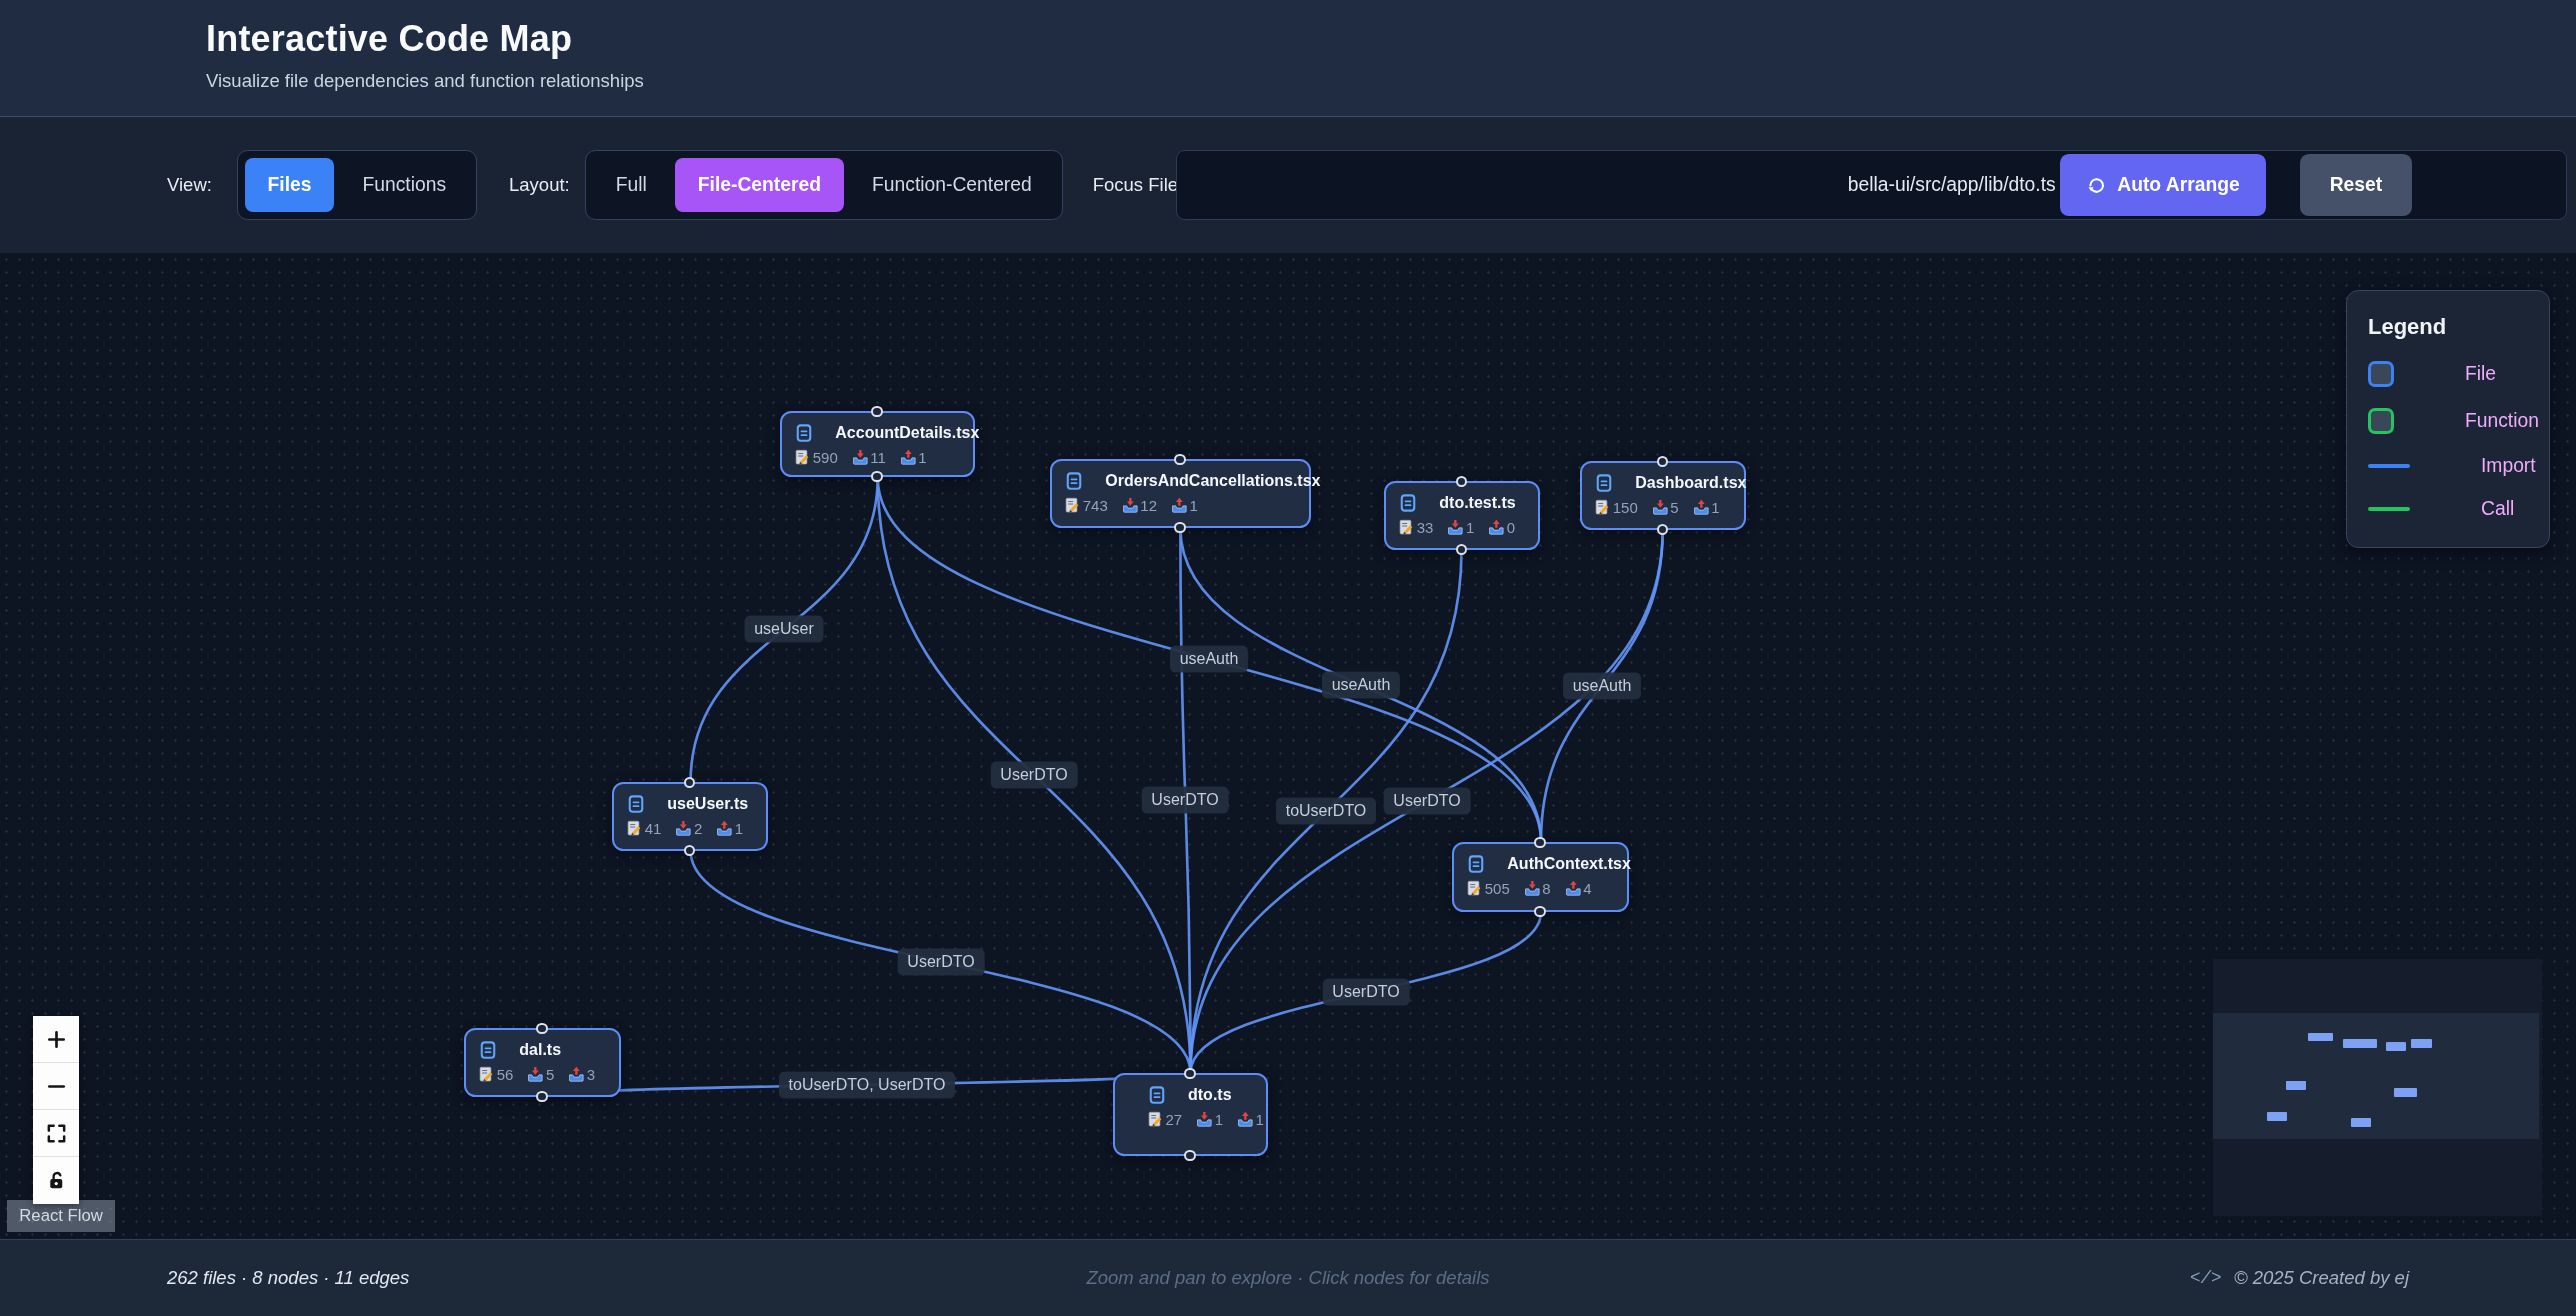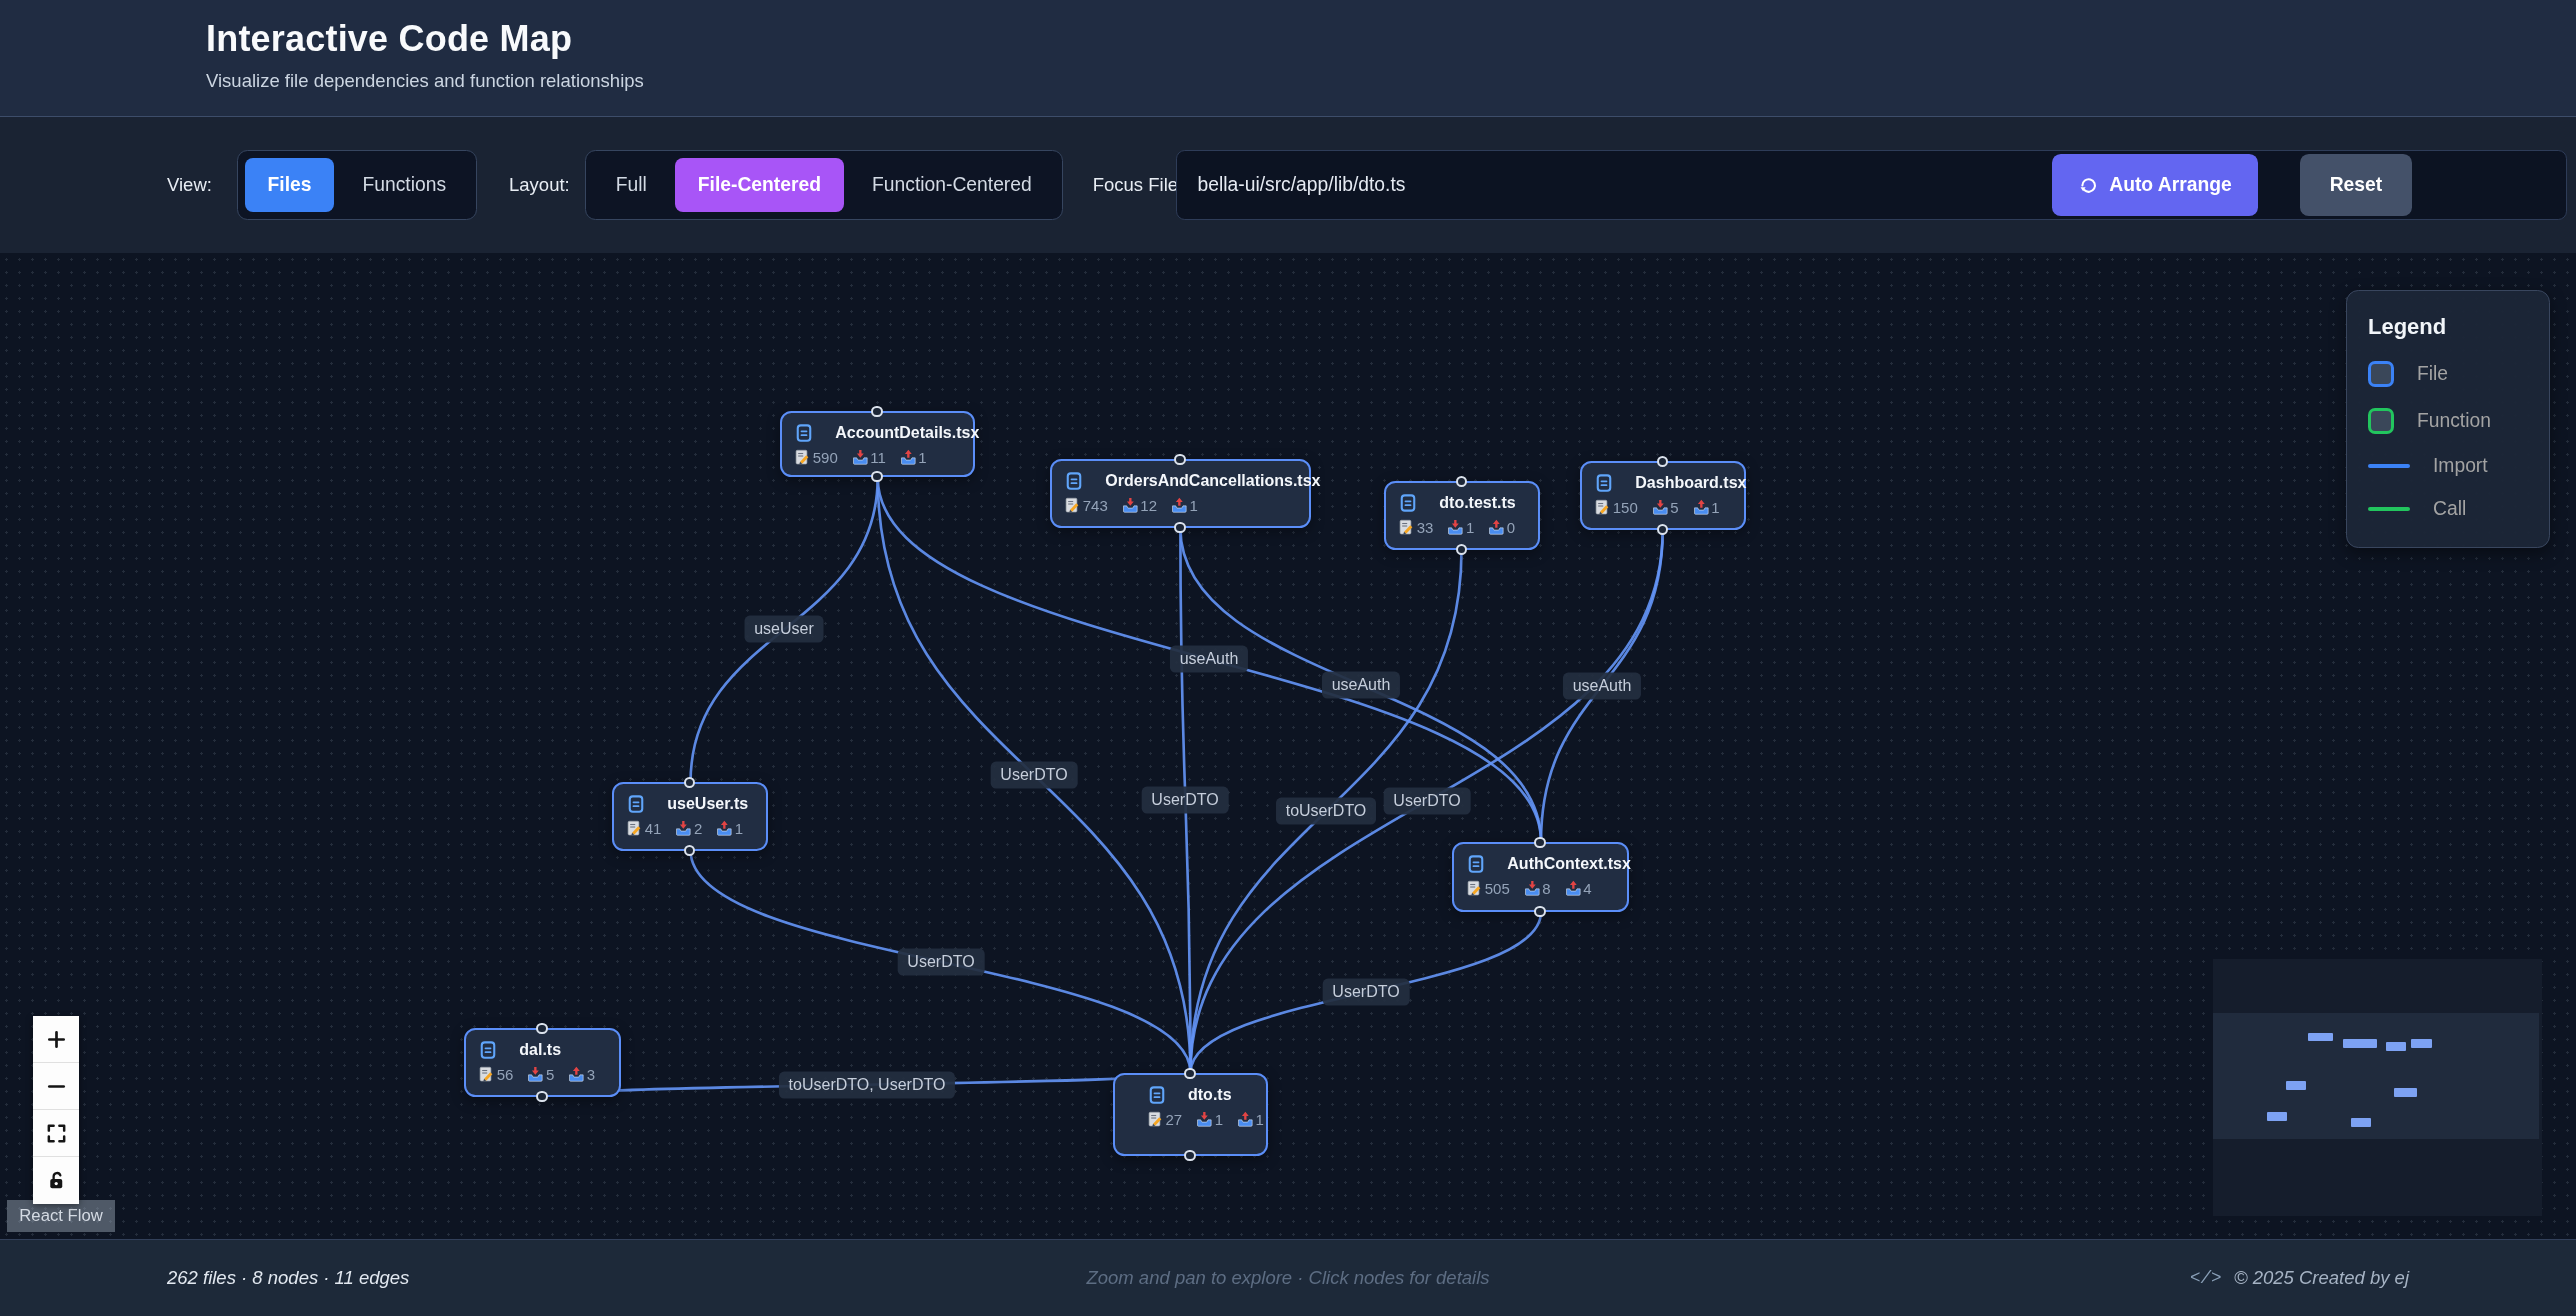--- a/index.html
+++ b/index.html
@@ -15,21 +15,21 @@
   .toolbar { height:136px; background:#1a2333; display:flex; align-items:center; padding:0 8.8px 0 167px; }
   .tlabel { color:#e8edf4; font-size:18.5px; white-space:nowrap; }
   .seg { display:flex; align-items:center; background:#0d1424; border:1.8px solid #36455f; border-radius:10.5px; height:70px; padding:0 7px; gap:5px; }
   .seg-btn { height:54px; display:flex; align-items:center; padding:0 23px; border-radius:8px; color:#d3dae4; font-size:19.3px; cursor:pointer; white-space:nowrap; }
   .seg-btn.active-blue { background:#3b82f6; color:#fff; font-weight:bold; }
   .seg-btn.active-purple { background:#a855f7; color:#fff; font-weight:bold; }
   .view-group { margin-left:24.6px; }
   .layout-label { margin-left:32px; }
   .layout-group { margin-left:15px; }
   .focus-label { margin-left:30px; width:74px; line-height:1.45; }
-  .input-wrap { flex:1; margin-left:8.8px; height:70px; background:#0c1322; border:1.8px solid #2e3c58; border-radius:8.8px; display:flex; align-items:center; padding:0 154px 0 21px; gap:12px; }
+  .input-wrap { flex:1; margin-left:8.8px; height:70px; background:#0c1322; border:1.8px solid #2e3c58; border-radius:8.8px; display:flex; align-items:center; padding:0 154px 0 21px; gap:4px;text-align:right; }
   .input-text { flex:1; color:#e5eaf2; font-size:19.3px; white-space:nowrap; overflow:hidden; }
   .btn { height:62px; display:flex; align-items:center; justify-content:center; border-radius:8.8px; font-size:19.3px; color:#fff; cursor:pointer; white-space:nowrap; }
   .btn-arrange { background:#6366f1; padding:0 26px; gap:10.5px; font-weight:bold; }
   .btn-reset { background:#445169; padding:0 30px; margin-left:30px; font-weight:bold; }
 
   
   .canvas { position:relative; height:986px; background:#0d1422;
     background-image:radial-gradient(rgba(148,163,184,0.17) 1.2px, transparent 1.2px);
     background-size:13px 13px; overflow:hidden; }
   #edges-svg { position:absolute; left:0; top:0; z-index:1; }
@@ -45,21 +45,21 @@
   .handle { position:absolute; left:50%; width:11.4px; height:11.4px; margin-left:-6.2px; background:#1c2636; border:2.2px solid #dbe2ec; border-radius:50%; }
   .handle.t { top:-7px; } .handle.b { bottom:-7px; }
 
   
   .legend { position:absolute; right:26px; top:37px; width:204px; z-index:5; background:rgba(28,38,55,0.97); border:1.8px solid #39465e; border-radius:12.3px; padding:23px 21px; box-shadow:0 5.3px 16px rgba(0,0,0,.4); }
   .legend h2 { color:#f1f5f9; font-size:22px; font-weight:bold; margin-bottom:21px; }
   .lrow { display:flex; align-items:center; gap:23px; margin-bottom:21px; }
   .lrow:last-child { margin-bottom:3.5px; }
   .sw-node { width:26px; height:26px; border-radius:7px; border:3.5px solid #3b82f6; background:#3a4759; flex:0 0 auto; }
   .sw-line { width:42px; height:4.4px; border-radius:2.6px; background:#3b82f6; flex:0 0 auto; }
-  .ltext { color:#a3a3a3; font-size:19.3px; }
+  .ltext { color:#f0abfc; font-size:19.3px;margin-left:48px; }
 
   
   .controls { position:absolute; left:33px; top:763px; width:46px; z-index:5; box-shadow:0 1.8px 7px rgba(0,0,0,.45); }
   .ctl { width:46px; height:47px; background:#fdfdfd; display:flex; align-items:center; justify-content:center; border-bottom:0.9px solid #e0e0e0; cursor:pointer; }
   .ctl:last-child { border-bottom:none; }
 
   
   .attribution { position:absolute; left:7px; top:947px; z-index:4; background:rgba(160,172,188,0.45); color:#d5dbe4; font-size:16.7px; padding:6.2px 12.3px; }
 
   

